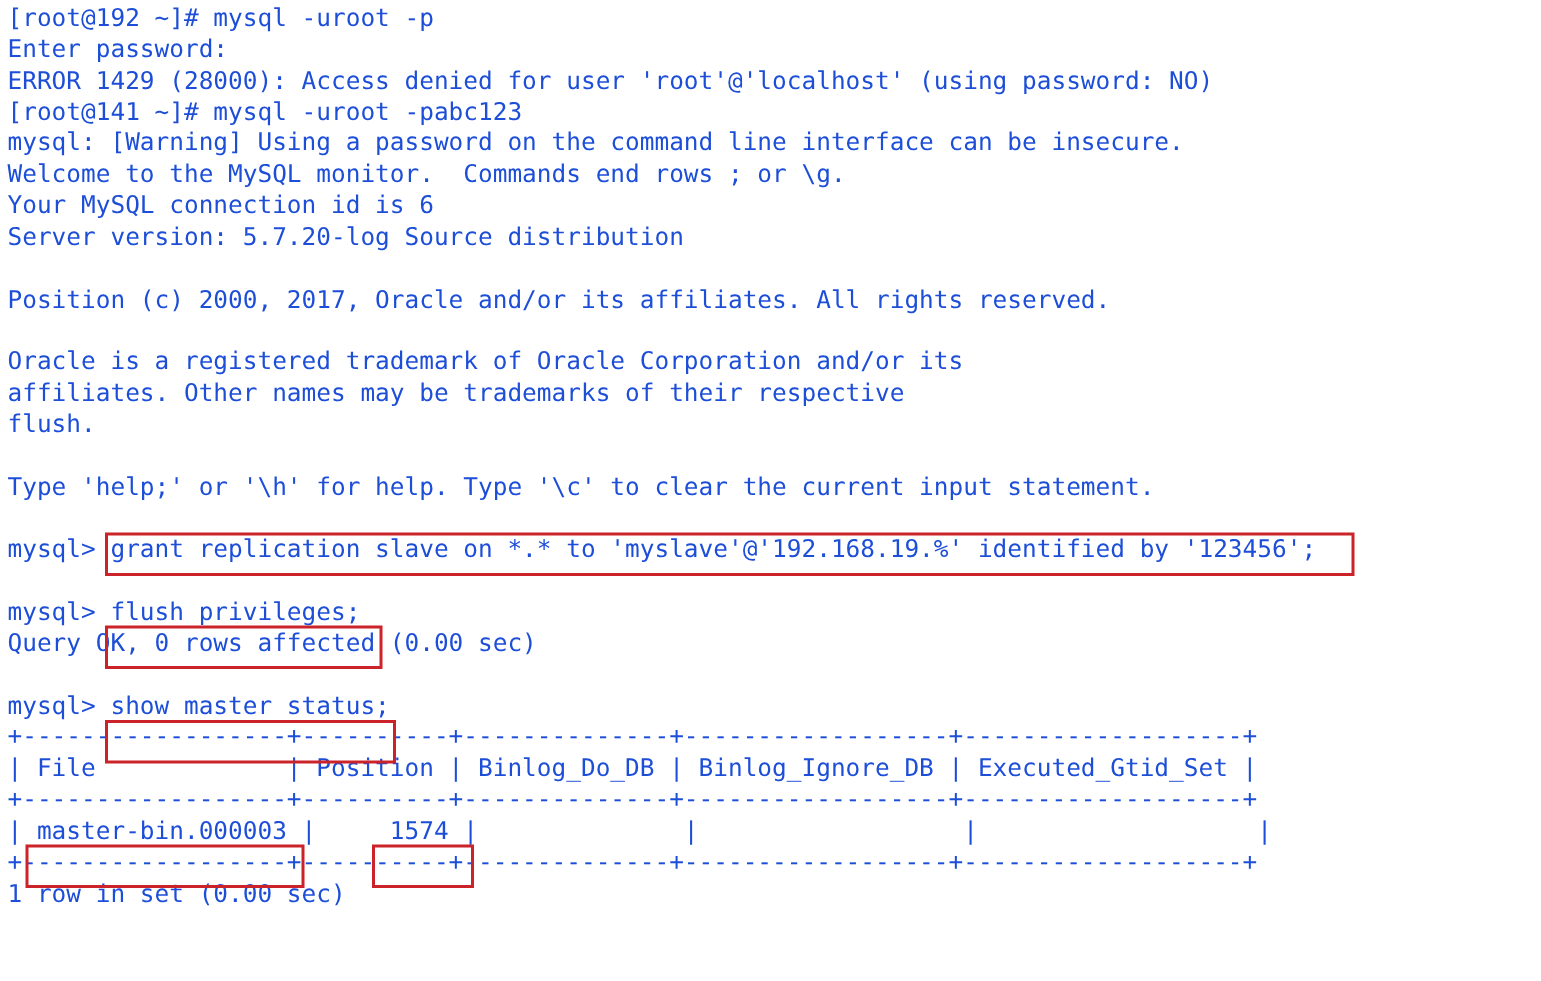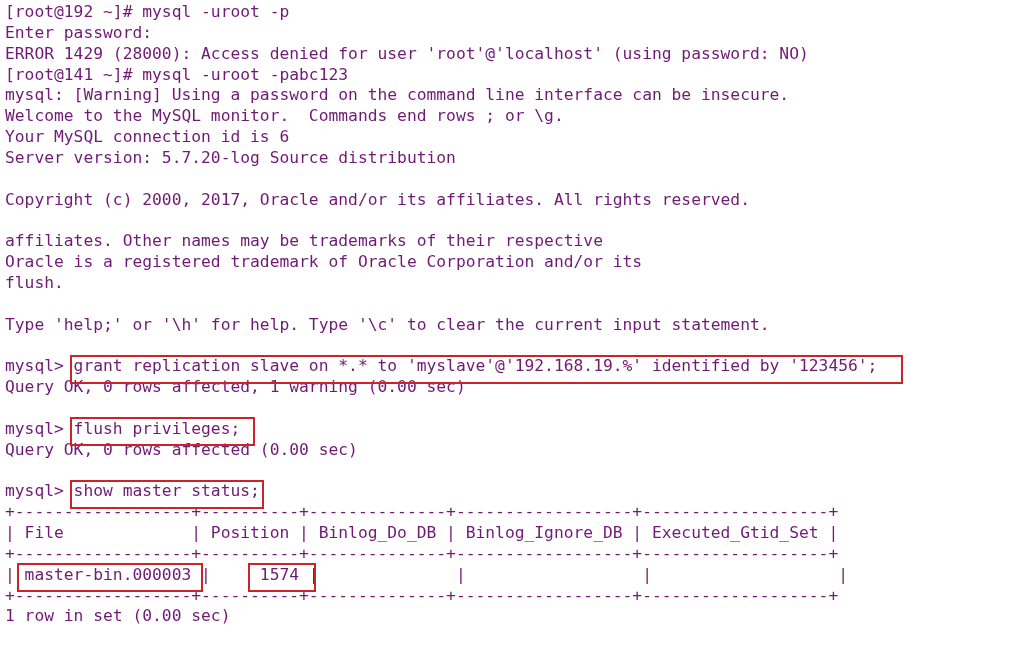--- a/index.html
+++ b/index.html
@@ -9,21 +9,21 @@
   }
   #terminal {
     position: relative;
     width: 938px;
     height: 654px;
     background: #ffffff;
     overflow: hidden;
     font-family: "DejaVu Sans Mono", "Liberation Mono", monospace;
     font-size: 16.3px;
     line-height: 20.85px;
-    color: #701a75;
+    color: #1d4ed8;
     letter-spacing: 0px;
   }
   #lines {
     position: absolute;
     left: 5px;
     top: 2px;
     width: 1017px;
   }
   .line {
     white-space: pre;
@@ -50,30 +50,29 @@
   <div id="lines">
     <div class="line">[root@192 ~]# mysql -uroot -p</div>
     <div class="line">Enter password:</div>
     <div class="line">ERROR 1429 (28000): Access denied for user 'root'@'localhost' (using password: NO)</div>
     <div class="line">[root@141 ~]# mysql -uroot -pabc123</div>
     <div class="line">mysql: [Warning] Using a password on the command line interface can be insecure.</div>
     <div class="line">Welcome to the MySQL monitor.  Commands end rows ; or \g.</div>
     <div class="line">Your MySQL connection id is 6</div>
     <div class="line">Server version: 5.7.20-log Source distribution</div>
     <div class="line blank"></div>
-    <div class="line">Copyright (c) 2000, 2017, Oracle and/or its affiliates. All rights reserved.</div>
+    <div class="line">Position (c) 2000, 2017, Oracle and/or its affiliates. All rights reserved.</div>
     <div class="line blank"></div>
+    <div class="line">Oracle is a registered trademark of Oracle Corporation and/or its</div>
     <div class="line">affiliates. Other names may be trademarks of their respective</div>
-    <div class="line">Oracle is a registered trademark of Oracle Corporation and/or its</div>
     <div class="line">flush.</div>
     <div class="line blank"></div>
     <div class="line">Type 'help;' or '\h' for help. Type '\c' to clear the current input statement.</div>
     <div class="line blank"></div>
     <div class="line">mysql&gt; grant replication slave on *.* to 'myslave'@'192.168.19.%' identified by '123456';</div>
-    <div class="line">Query OK, 0 rows affected, 1 warning (0.00 sec)</div>
     <div class="line blank"></div>
     <div class="line">mysql&gt; flush privileges;</div>
     <div class="line">Query OK, 0 rows affected (0.00 sec)</div>
     <div class="line blank"></div>
     <div class="line">mysql&gt; show master status;</div>
     <div class="line">+------------------+----------+--------------+------------------+-------------------+</div>
     <div class="line">| File             | Position | Binlog_Do_DB | Binlog_Ignore_DB | Executed_Gtid_Set |</div>
     <div class="line">+------------------+----------+--------------+------------------+-------------------+</div>
     <div class="line">| master-bin.000003 |     1574 |              |                  |                   |</div>
     <div class="line">+------------------+----------+--------------+------------------+-------------------+</div>

